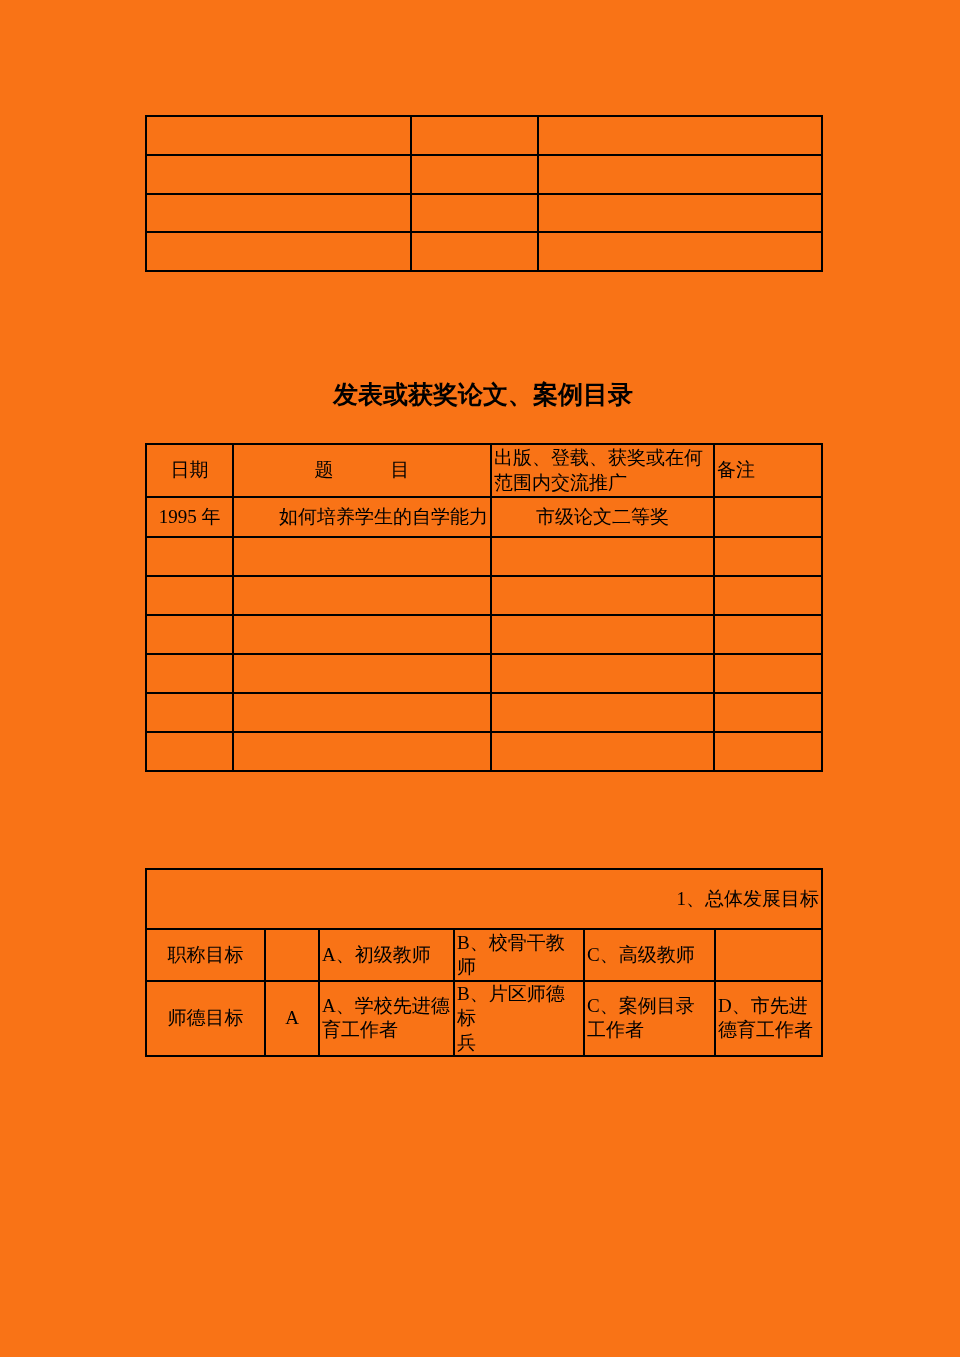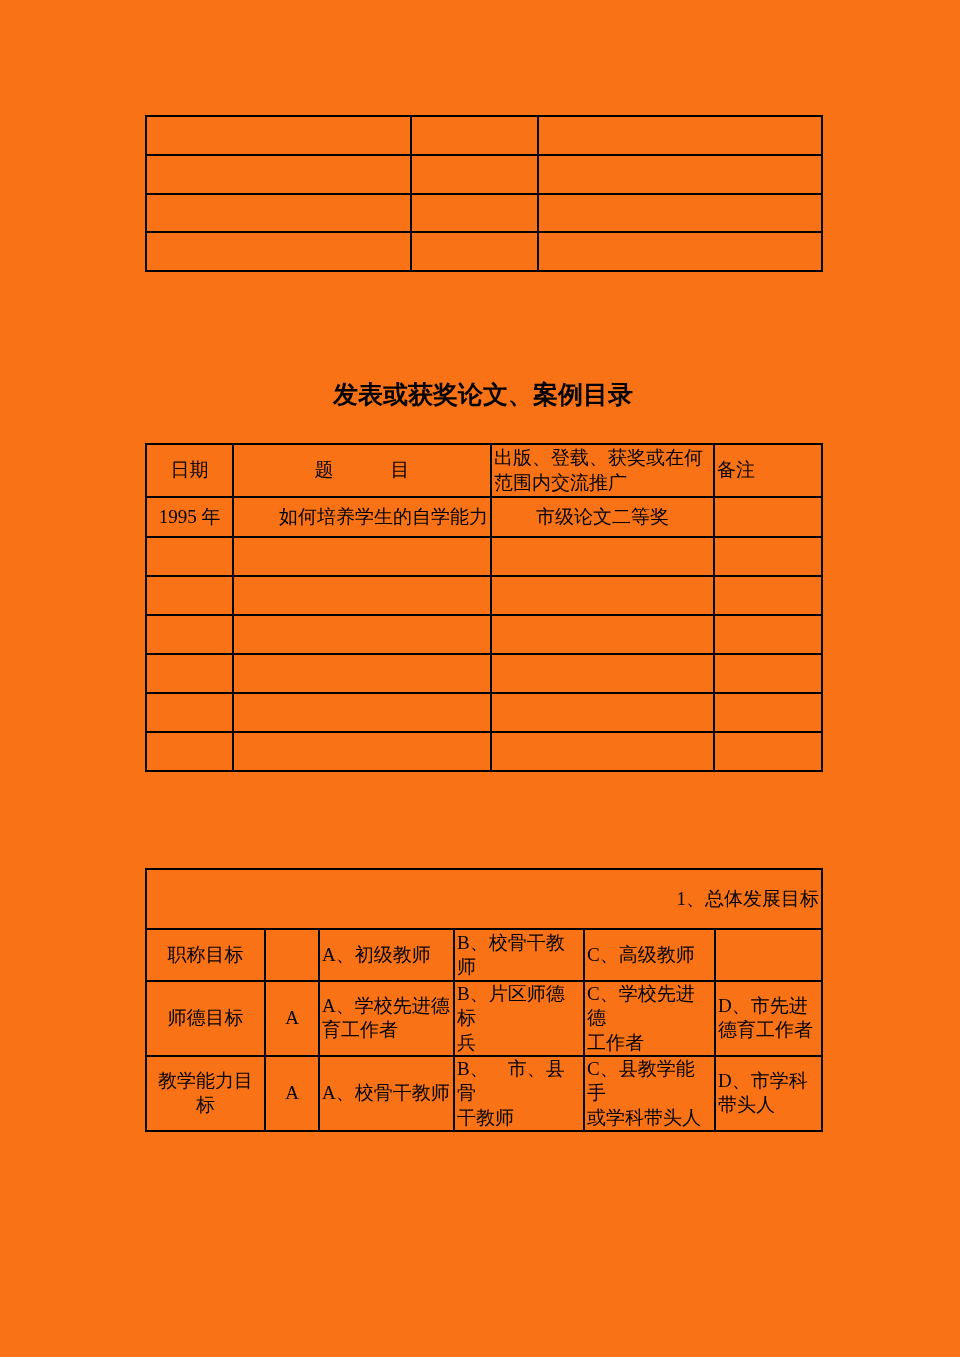--- a/index.html
+++ b/index.html
@@ -200,36 +200,24 @@
         <td class="opt"></td>
       </tr>
 
       <tr class="rg1">
         <td class="lbl">师德目标</td>
         <td class="grd">A</td>
         <td class="opt">A、学校先进德
 育工作者</td>
         <td class="opt">B、片区师德标
 兵</td>
-        <td class="opt">C、学校先进德
+        <td class="opt">C、案例目录
 工作者</td>
         <td class="opt">D、市先进
 德育工作者</td>
       </tr>
 
-      <tr class="rg2">
-        <td class="lbl">教学能力目
-标</td>
-        <td class="grd">A</td>
-        <td class="opt">A、校骨干教师</td>
-        <td class="opt">B、　市、县骨
-干教师</td>
-        <td class="opt">C、县教学能手
-或学科带头人</td>
-        <td class="opt">D、市学科
-带头人</td>
-      </tr>
 
 
     </tbody>
   </table>
 
 </div>
 
 </body></html>

